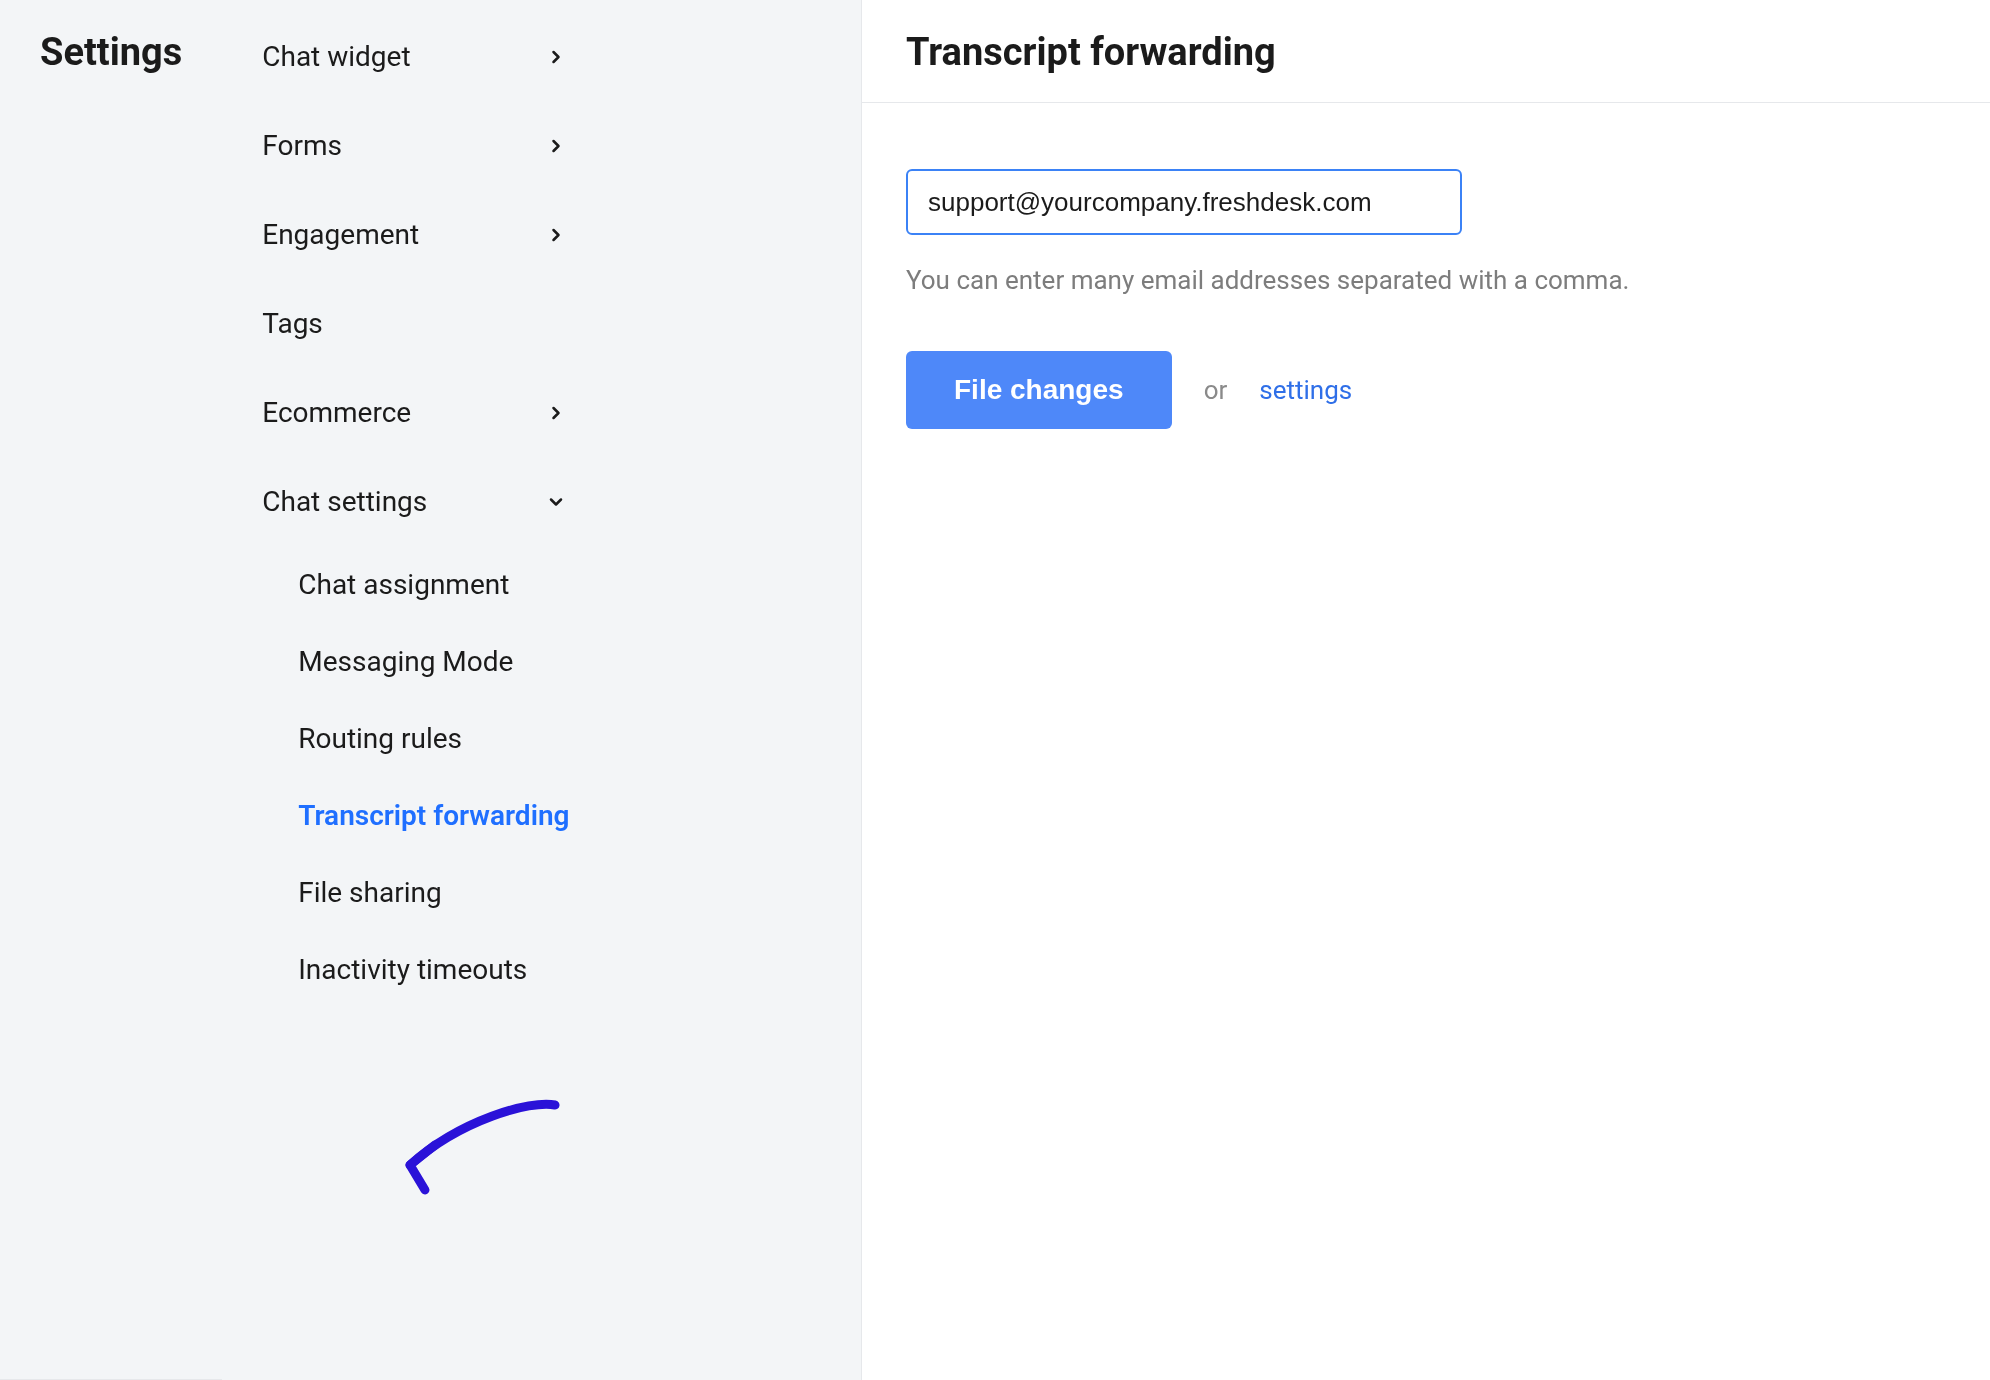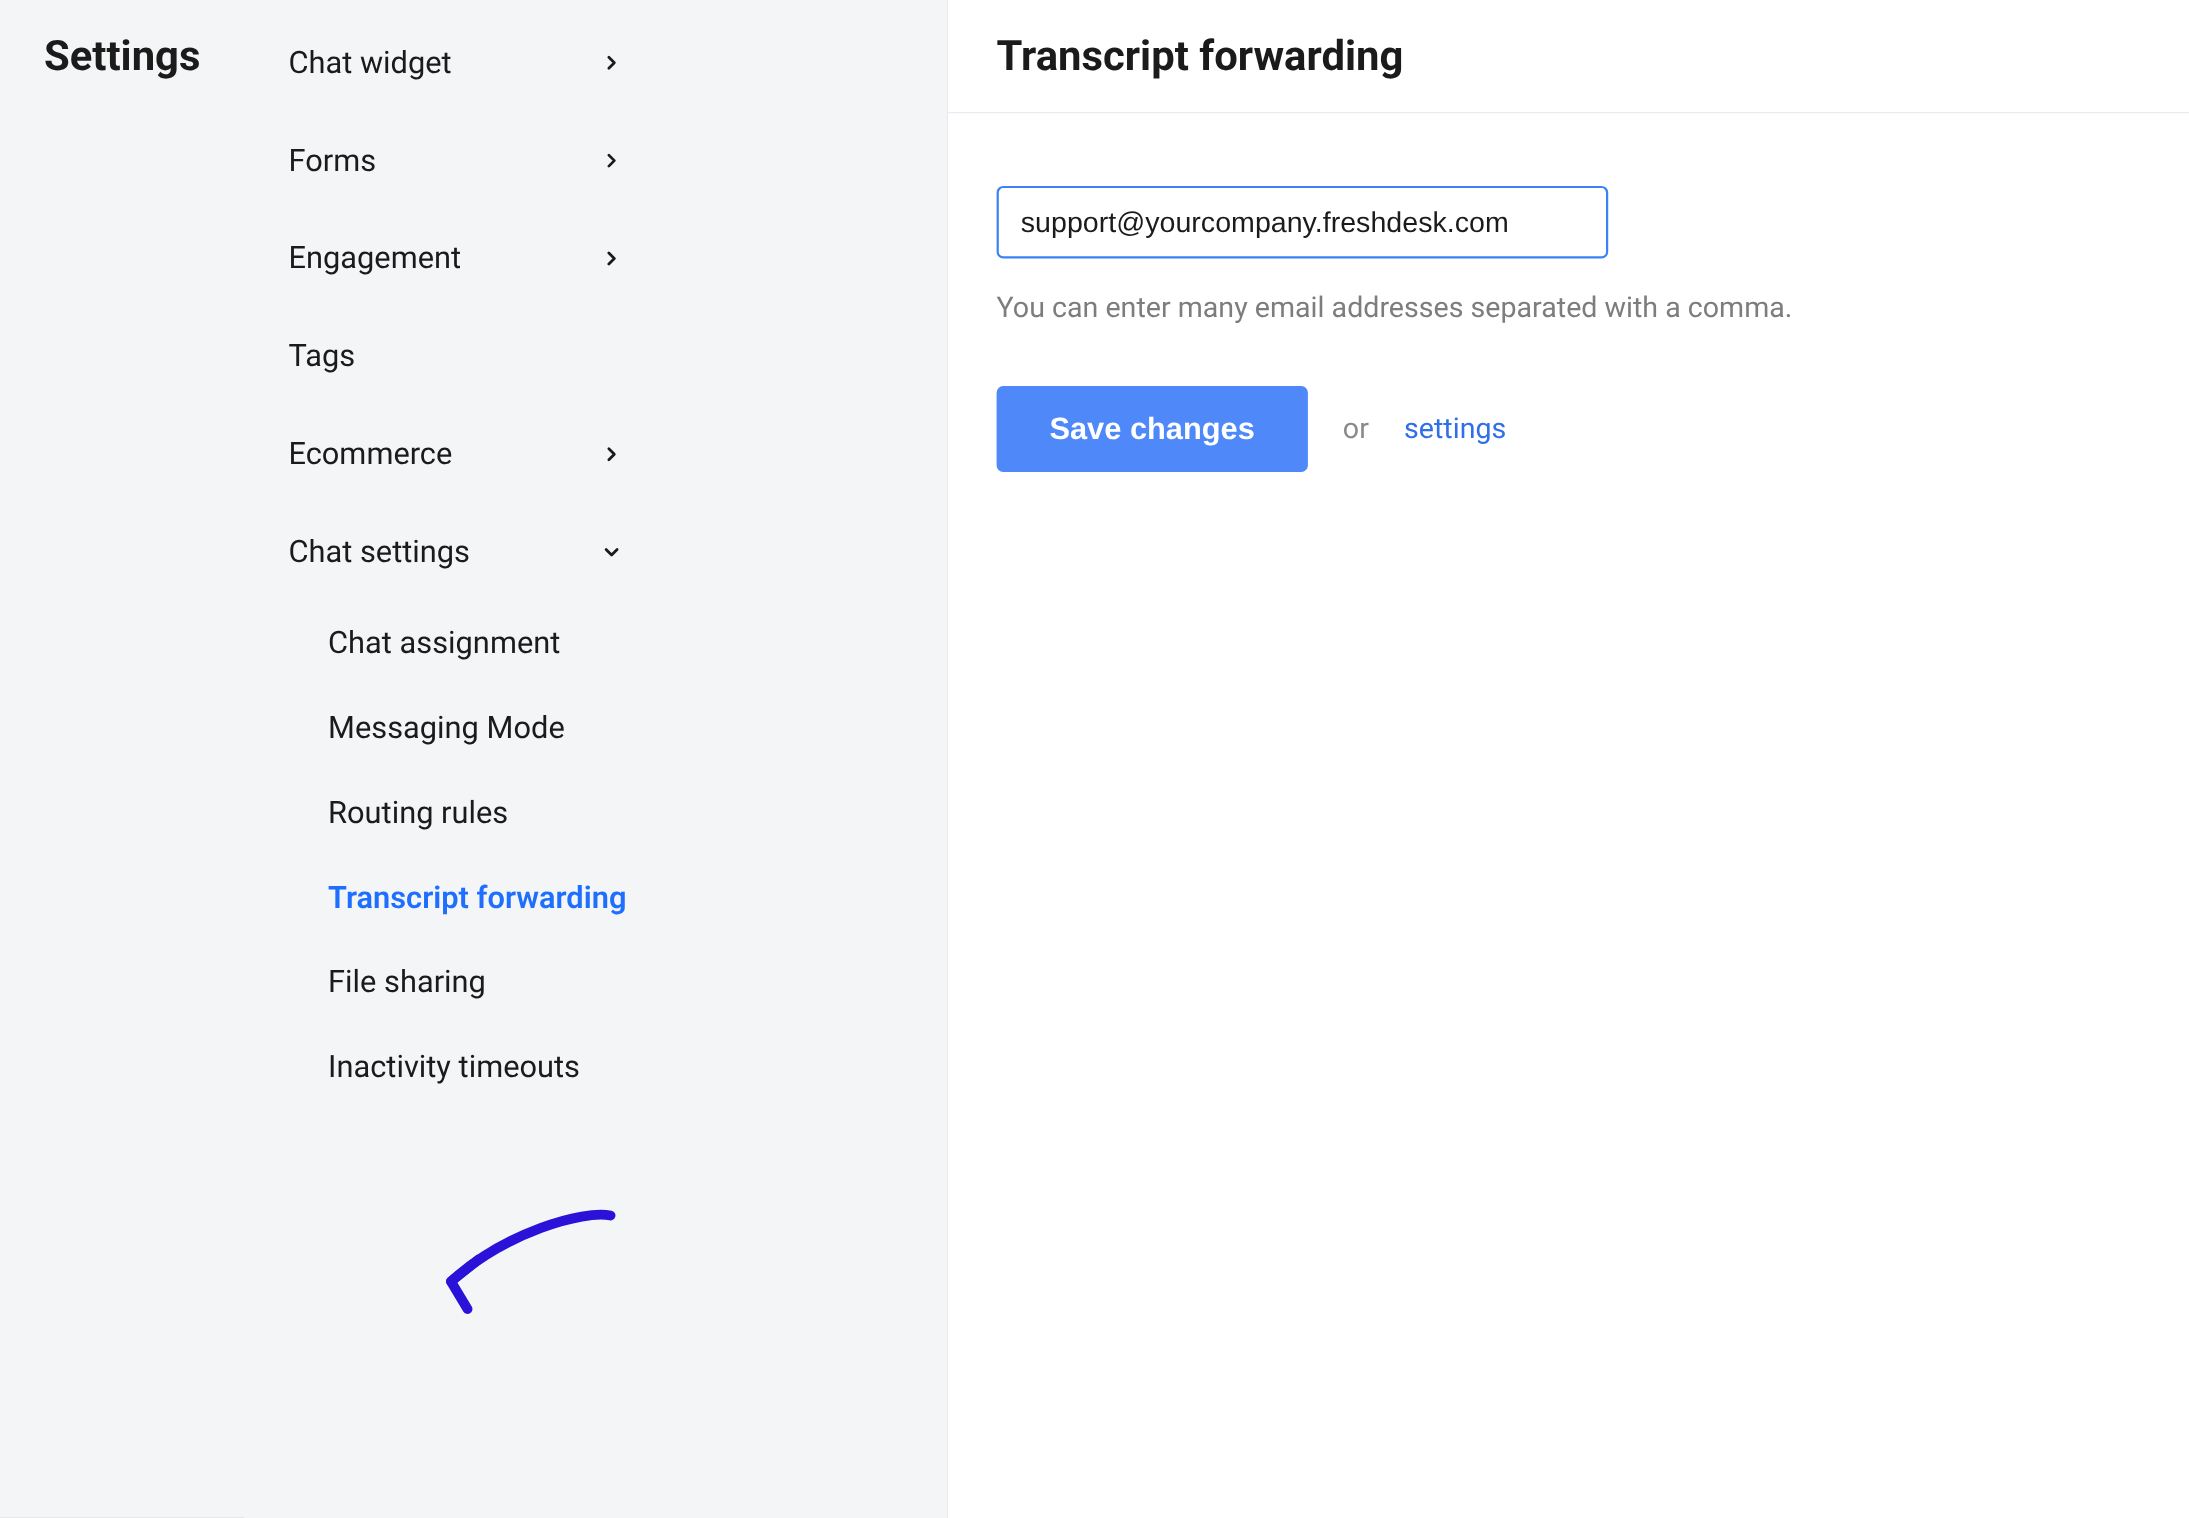--- a/index.html
+++ b/index.html
@@ -234,18 +234,18 @@
     </div>
 
     <div class="section">
       <div style="margin-top:26px;">
         <input class="email-input" type="text" value="support@yourcompany.freshdesk.com" style="">
       </div>
       <div class="hint">You can enter many email addresses separated with a comma.</div>
     </div>
 
     <div class="actions">
-      <button class="btn-primary">Save changes</button>
+      <button class="btn-primary">File changes</button>
       <span class="or-text">or</span>
       <a class="discard-link">settings</a>
     </div>
   </main>
 </div>
 
 </body></html>

